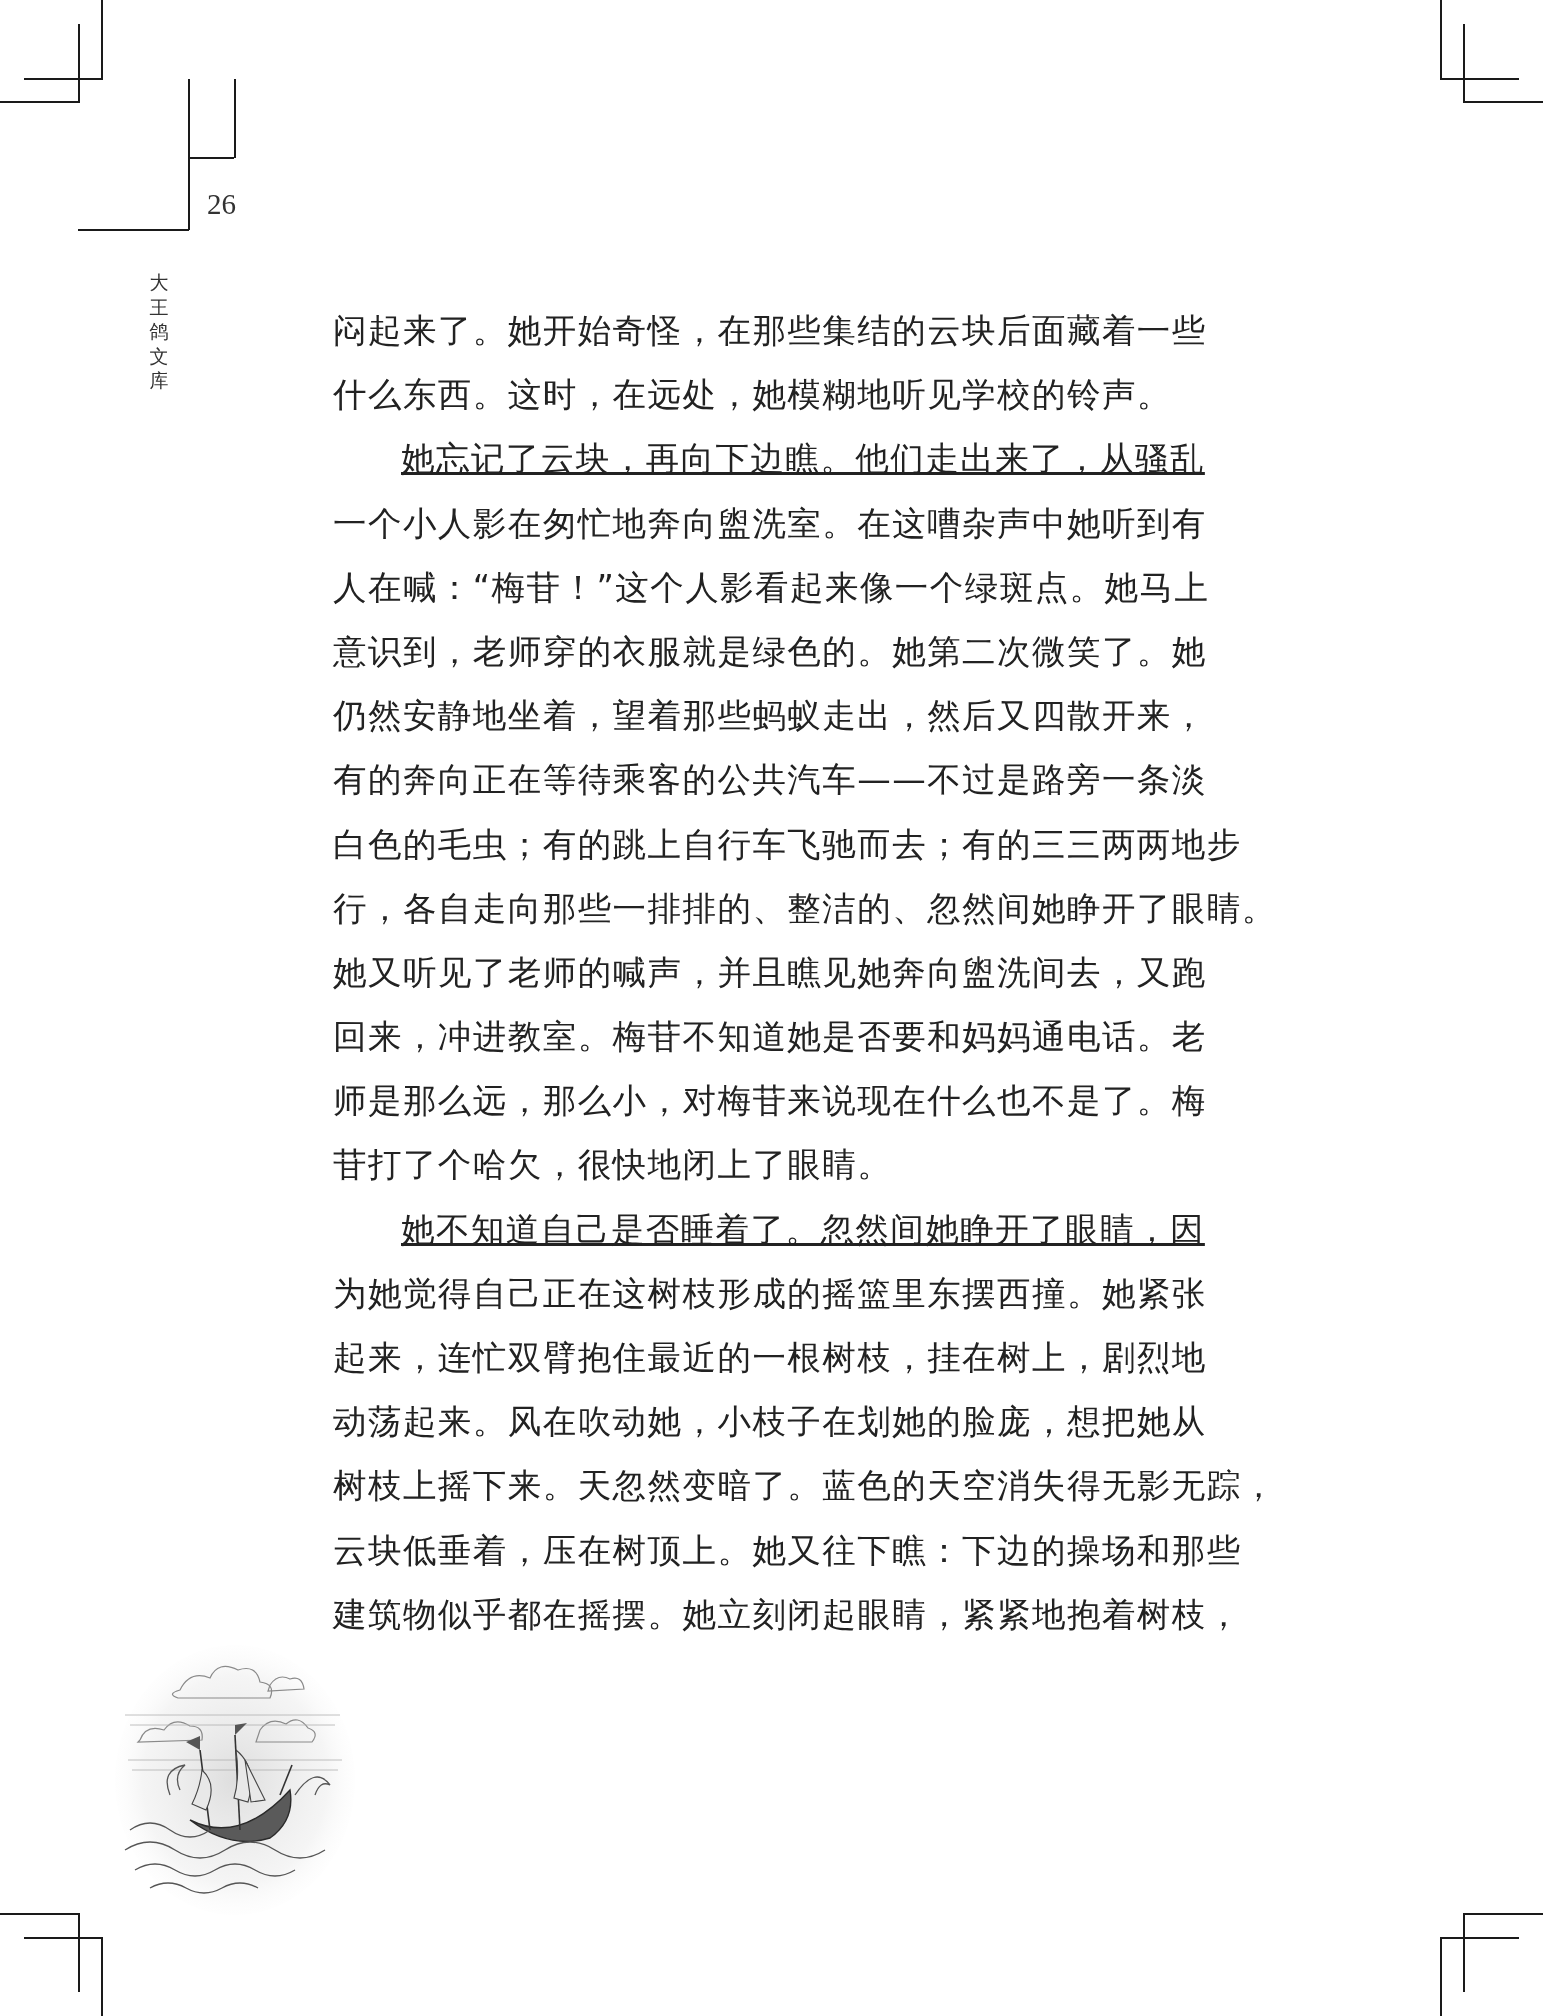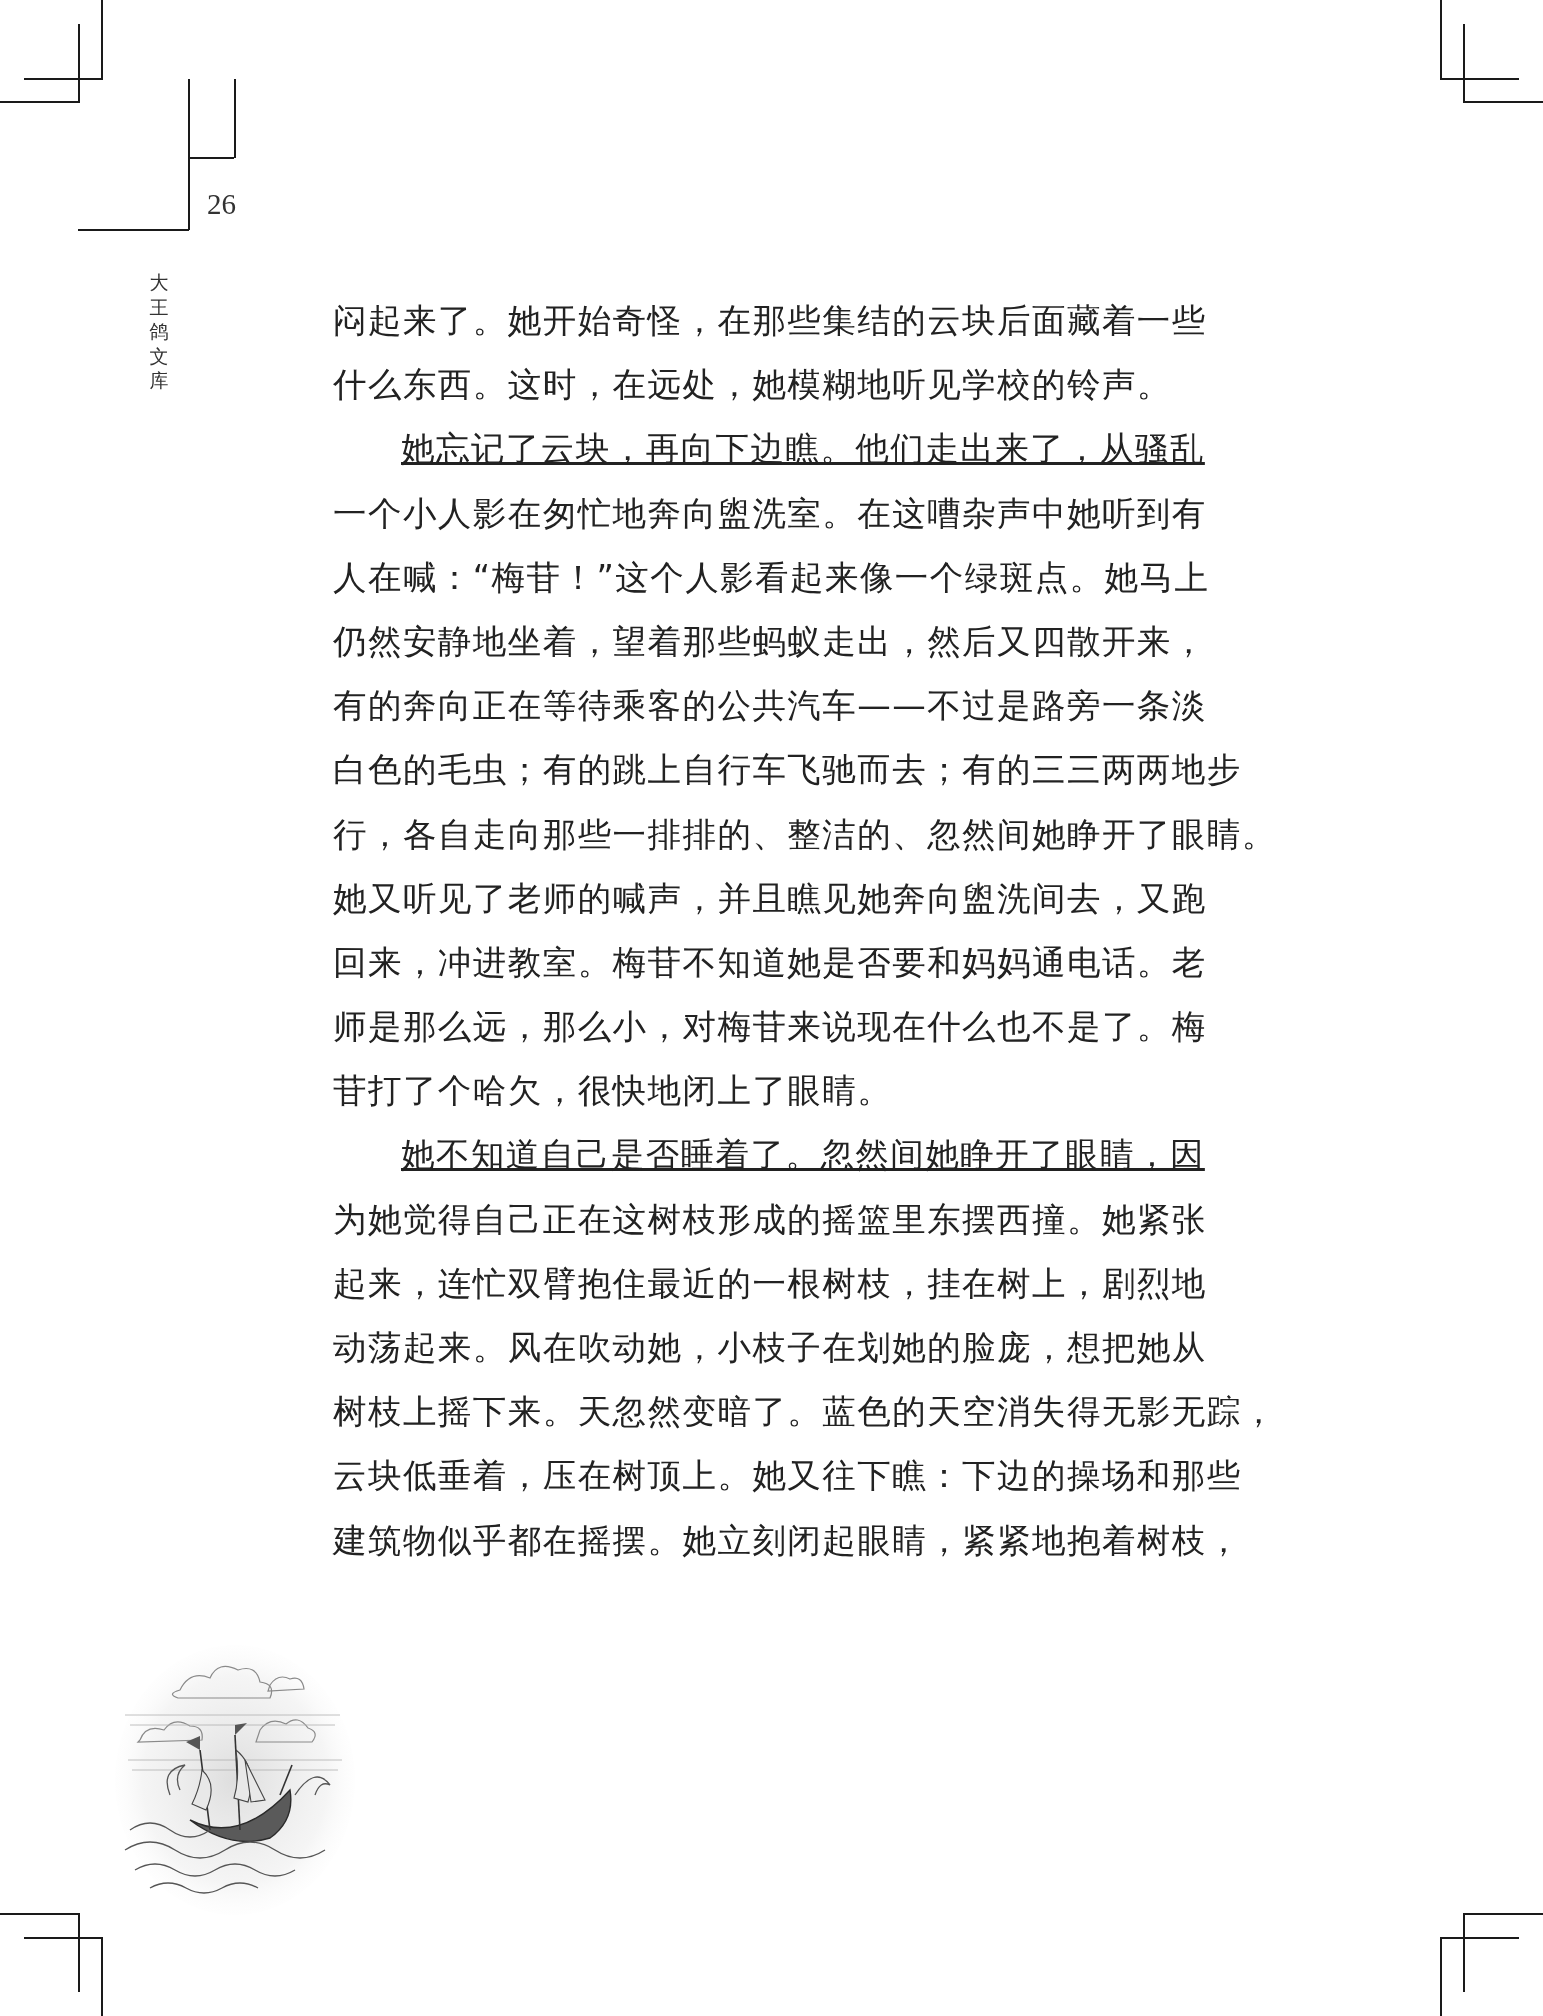--- a/index.html
+++ b/index.html
@@ -5,21 +5,21 @@
   html, body { margin: 0; padding: 0; background: #ffffff; }
   body { width: 1543px; height: 2016px; position: relative; overflow: hidden;
          font-family: "DejaVu Sans", "Liberation Sans", sans-serif; color: #1e1e1e; }
   .line-h { position: absolute; height: 1.6px; background: #1a1a1a; }
   .line-v { position: absolute; width: 1.6px; background: #1a1a1a; }
   .page-number { position: absolute; left: 207px; top: 188px; font-family: "Liberation Serif", "DejaVu Serif", serif;
                  font-size: 29px; color: #333; letter-spacing: 0px; text-align: center; }
   .series { position: absolute; left: 148px; top: 270px; width: 22px; font-size: 19px; line-height: 24.5px;
             color: #333; text-align: center; }
   .series span { display: block; }
-  .body-text { position: absolute; left: 333px; top: 295px; width: 860px; }
+  .body-text { position: absolute; left: 333px; top: 305px; width: 860px; }
   .text-line { height: 64.2px; line-height: 52px; font-size: 33.5px; white-space: nowrap;
                letter-spacing: 1.45px; color: #222; }
   .text-line.indent { padding-left: 68px; text-decoration: underline; }
   .illustration { position: absolute; left: 110px; top: 1630px; width: 250px; height: 290px; }
 </style>
 </head>
 <body>
 
 <div>
   <div class="line-v" style="left:101px; top:0; height:79px;"></div>
@@ -62,20 +62,21 @@
   <span>文</span>
   <span>库</span>
 </div>
 
 <div class="body-text">
   <div class="text-line">闷起来了。她开始奇怪，在那些集结的云块后面藏着一些</div>
   <div class="text-line">什么东西。这时，在远处，她模糊地听见学校的铃声。</div>
   <div class="text-line indent">她忘记了云块，再向下边瞧。他们走出来了，从骚乱</div>
   <div class="text-line">一个小人影在匆忙地奔向盥洗室。在这嘈杂声中她听到有</div>
   <div class="text-line">人在喊：“梅苷！”这个人影看起来像一个绿斑点。她马上</div>
+  <div class="text-line">意识到，老师穿的衣服就是绿色的。她第二次微笑了。她</div>
   <div class="text-line">仍然安静地坐着，望着那些蚂蚁走出，然后又四散开来，</div>
   <div class="text-line">有的奔向正在等待乘客的公共汽车——不过是路旁一条淡</div>
   <div class="text-line">白色的毛虫；有的跳上自行车飞驰而去；有的三三两两地步</div>
   <div class="text-line">行，各自走向那些一排排的、整洁的、忽然间她睁开了眼睛。</div>
   <div class="text-line">她又听见了老师的喊声，并且瞧见她奔向盥洗间去，又跑</div>
   <div class="text-line">回来，冲进教室。梅苷不知道她是否要和妈妈通电话。老</div>
   <div class="text-line">师是那么远，那么小，对梅苷来说现在什么也不是了。梅</div>
   <div class="text-line">苷打了个哈欠，很快地闭上了眼睛。</div>
   <div class="text-line indent">她不知道自己是否睡着了。忽然间她睁开了眼睛，因</div>
   <div class="text-line">为她觉得自己正在这树枝形成的摇篮里东摆西撞。她紧张</div>

